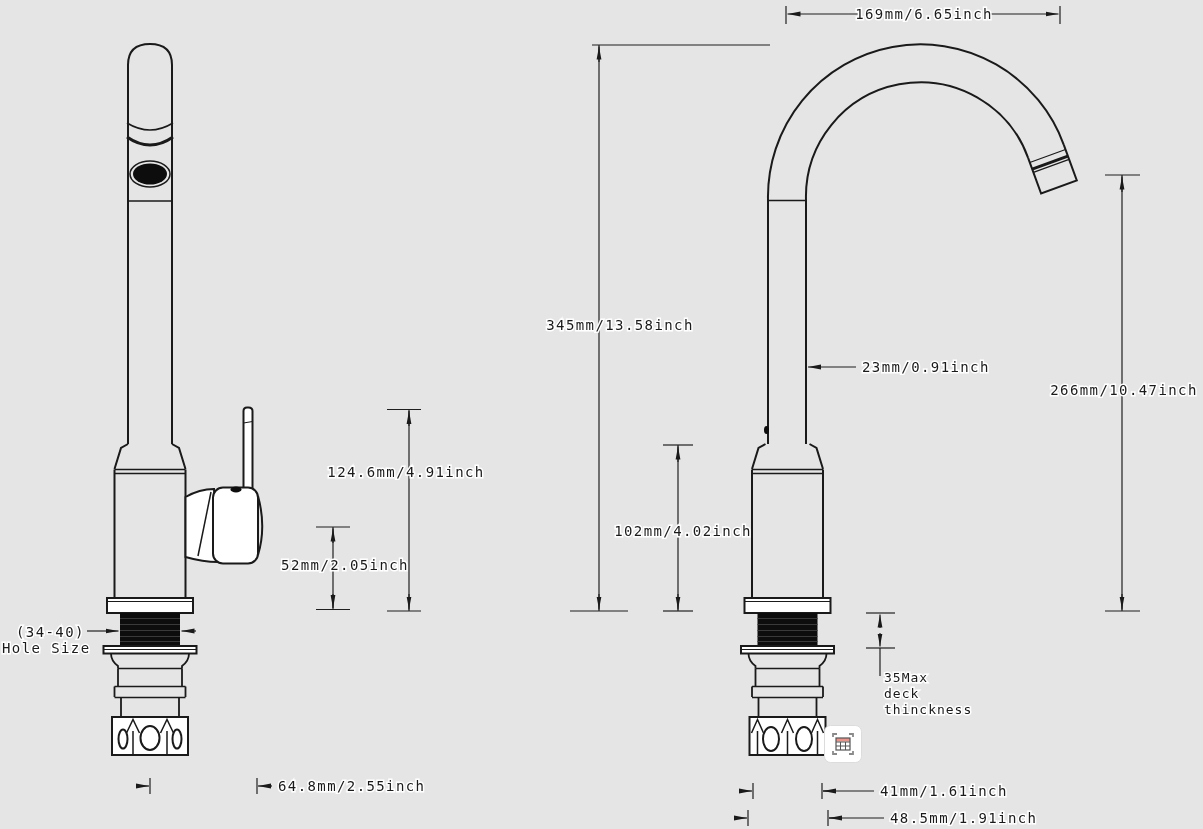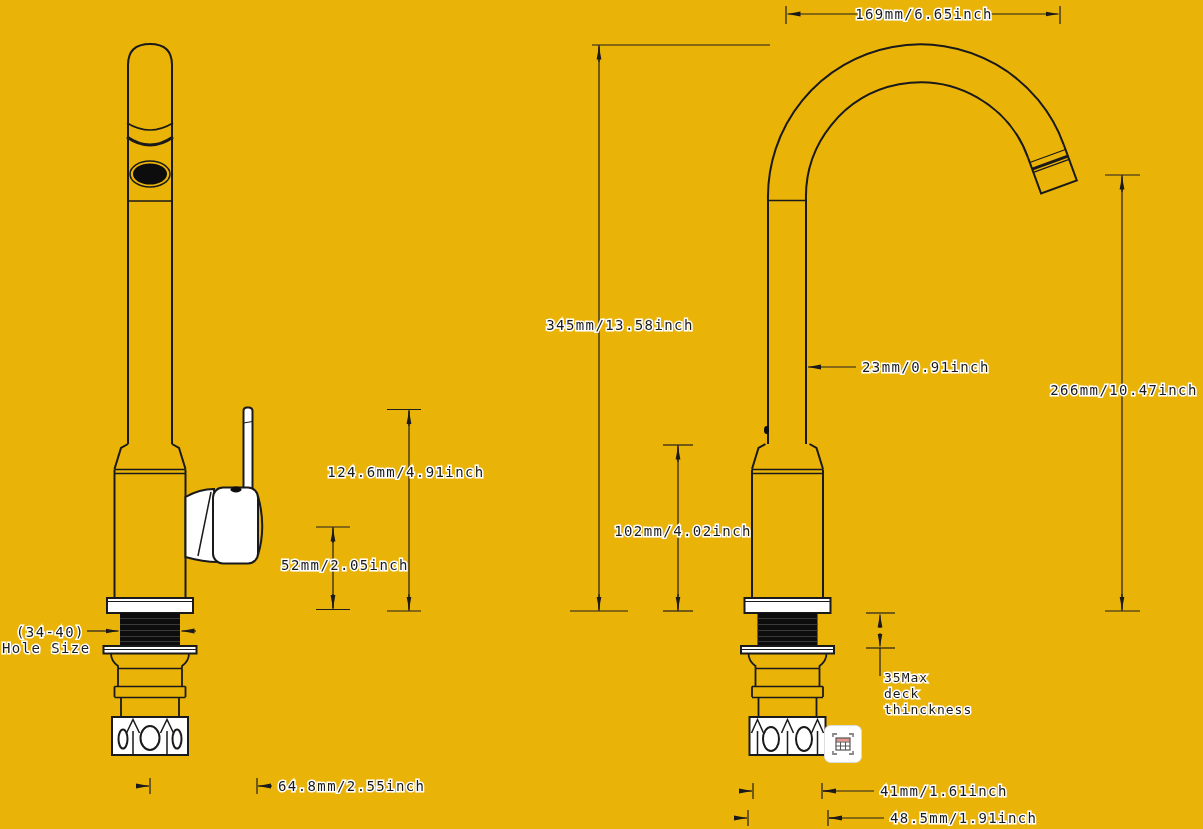--- a/index.html
+++ b/index.html
@@ -1,16 +1,16 @@
 <!DOCTYPE html>
 <html><head>
 <meta charset="utf-8">
 <style>
   html,body{margin:0;padding:0;background:#ffffff;}
-  .canvas{position:relative;width:1203px;height:829px;background:#eab308;overflow:hidden;}
+  .canvas{position:relative;width:1203px;height:829px;background:#e5e5e5;overflow:hidden;}
   svg{display:block;}
   .ln{stroke:#1a1a1a;fill:none;}
   .fig{stroke:#1a1a1a;fill:none;stroke-width:2;}
   .figw{stroke:#1a1a1a;fill:#ffffff;stroke-width:2;}
   .thin{stroke-width:1.5;}
   .dim{stroke:#1f1f1f;stroke-width:1.2;fill:none;}
   text{
     font-family:"DejaVu Sans Mono","Liberation Mono",monospace;
     font-size:14px;
     letter-spacing:1.4px;

